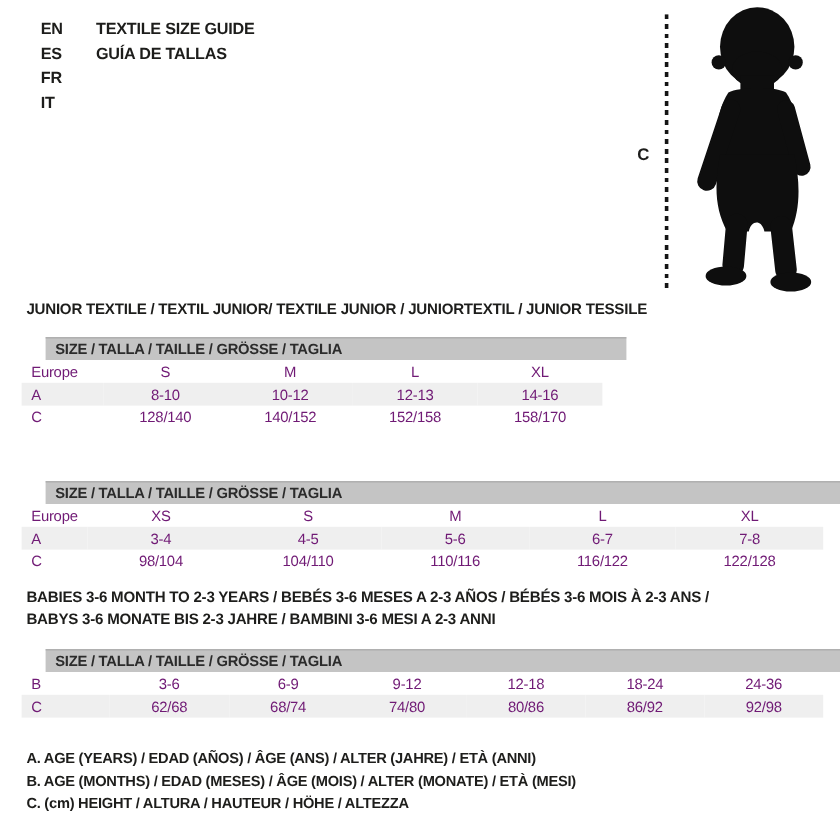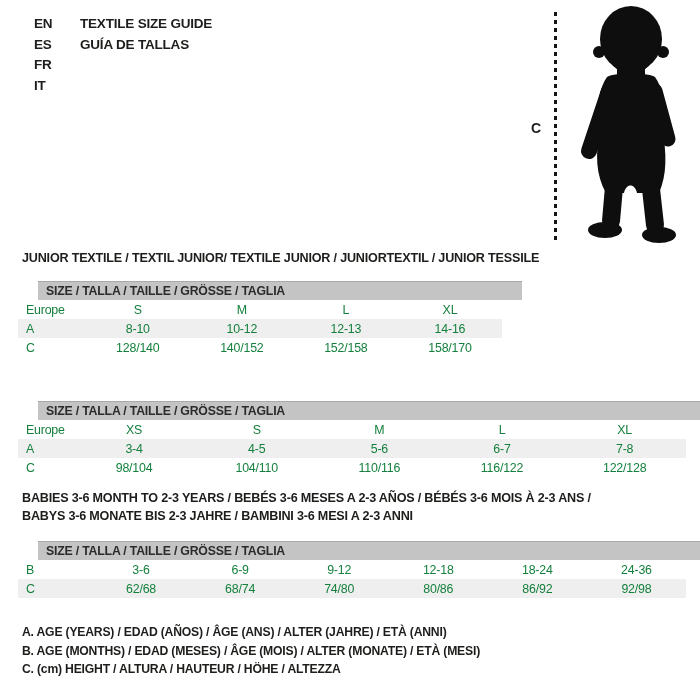--- a/index.html
+++ b/index.html
@@ -20,21 +20,21 @@
   
   .sec-title{position:absolute;left:22px;font-weight:700;font-size:12.6px;
     letter-spacing:-0.2px;white-space:nowrap;}
   .sub{font-size:8.5px;vertical-align:-3px;letter-spacing:0;}
   
   .band{position:absolute;left:18px;height:19px;background:#c4c4c4;border-top:1px solid #a9a9a9;
     font-weight:700;font-size:12.3px;line-height:18px;padding-left:8px;box-sizing:border-box;
     color:#2b2b2b;letter-spacing:-0.2px;white-space:nowrap;overflow:hidden;margin-left:20px;}
   
   table.sizes{position:absolute;left:18px;border-collapse:collapse;table-layout:fixed;
-    font-size:12.4px;letter-spacing:-0.2px;color:#15803d;}
+    font-size:12.4px;letter-spacing:-0.2px;color:#701a75;}
   .sizes td{height:19px;text-align:center;padding:0;white-space:nowrap;}
   .sizes td.lbl{text-align:left;padding-left:8px;}
   tr.shaded{background:#efefef;}
   .junior-title{top:251px;}   .junior-band{top:281px;width:484px;}   .junior-tbl{top:300px;width:484px;}
   .children-title{top:372px;} .children-band{top:401px;width:668px;} .children-tbl{top:420px;width:668px;}
   .babies-title{top:489px;line-height:18px;} .babies-band{top:541px;width:668px;} .babies-tbl{top:560px;width:668px;}
   
   .footnotes{position:absolute;left:22px;top:623px;font-weight:700;font-size:12.2px;
     line-height:18.7px;letter-spacing:-0.2px;}
   .footnotes div{white-space:nowrap;}

